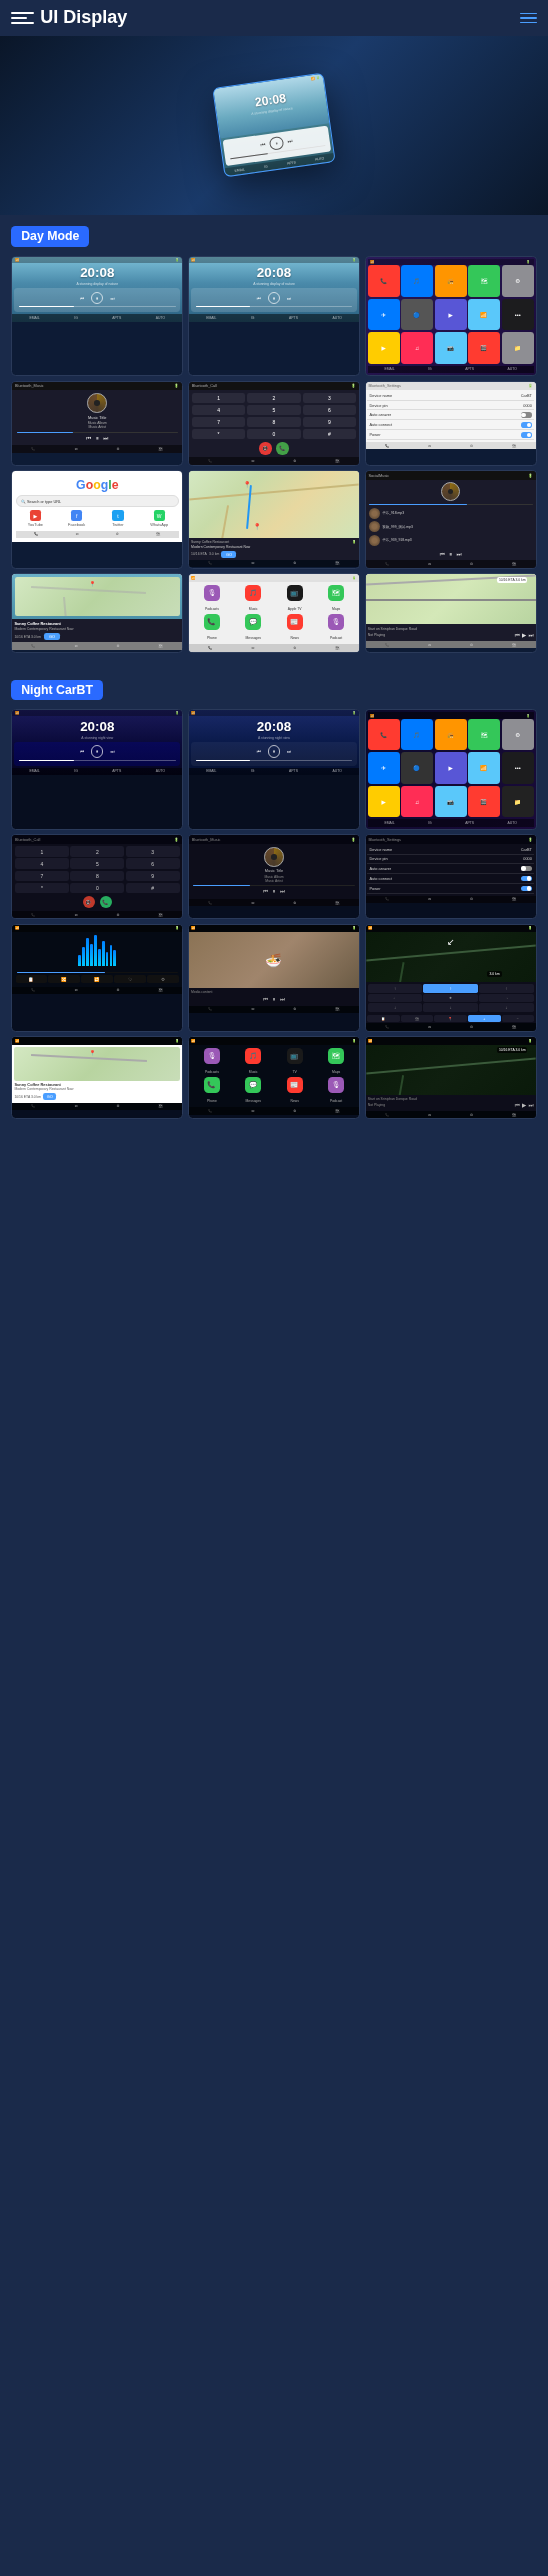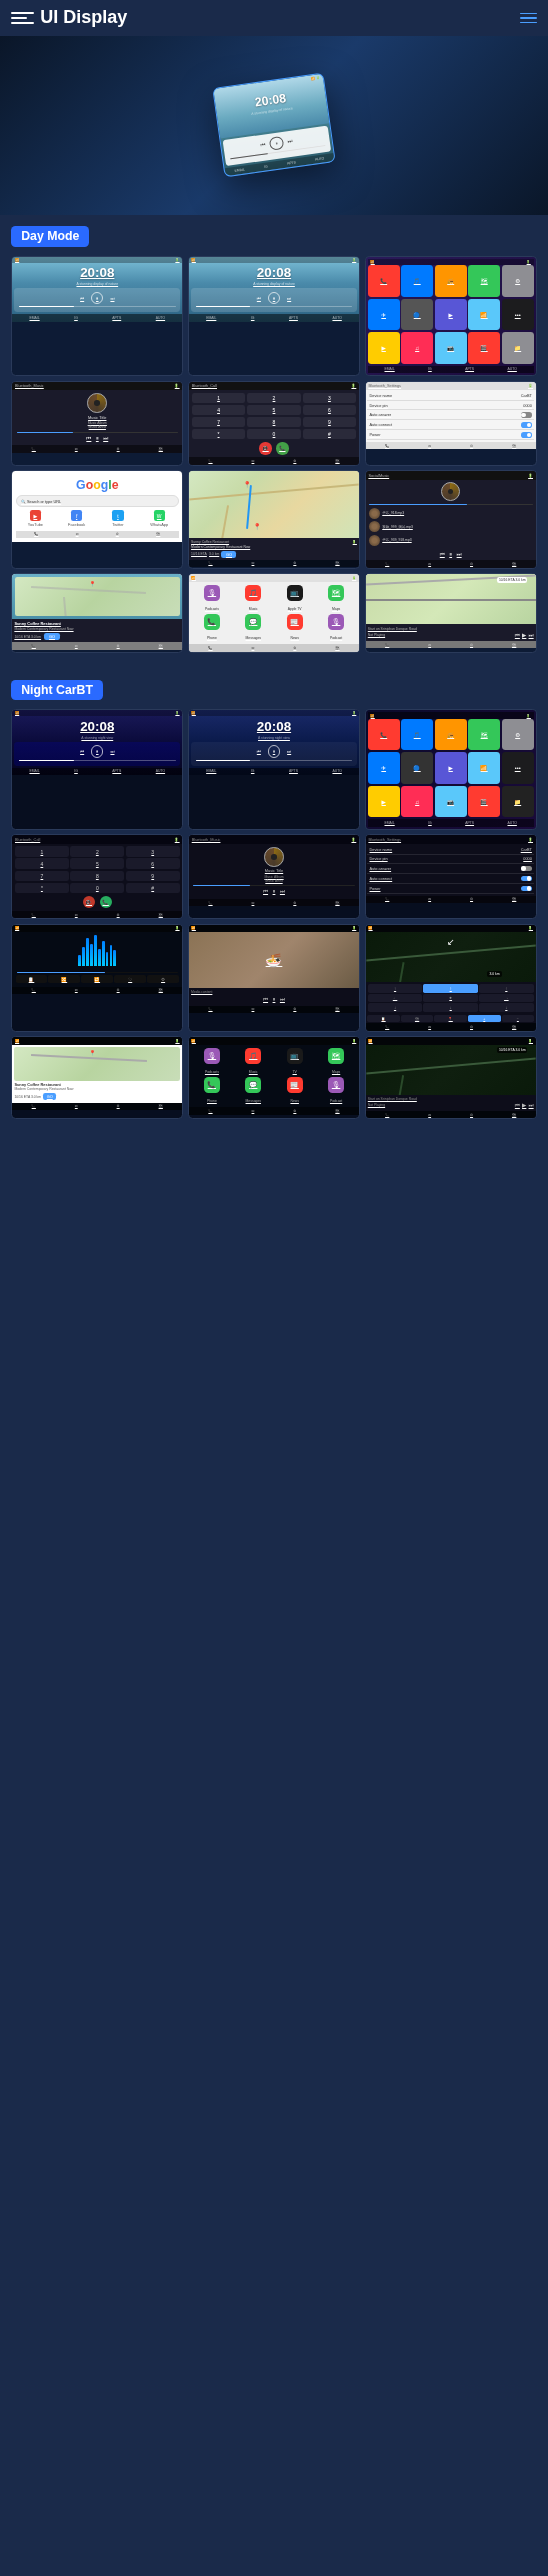--- a/index.html
+++ b/index.html
@@ -95,21 +95,20 @@
       display: flex;
       justify-content: space-around;
       padding: 2.2px 0;
       font-size: 3.4px;
       color: rgba(255,255,255,0.7);
     }
 
     
     .mode-section {
       padding: 11.2px;
-      text-decoration: underline;
     }
     .mode-label {
       display: inline-block;
       background: #2a6aff;
       color: #fff;
       font-size: 12.3px;
       font-weight: bold;
       padding: 3.4px 10px;
       border-radius: 4.5px;
       margin-bottom: 9px;

